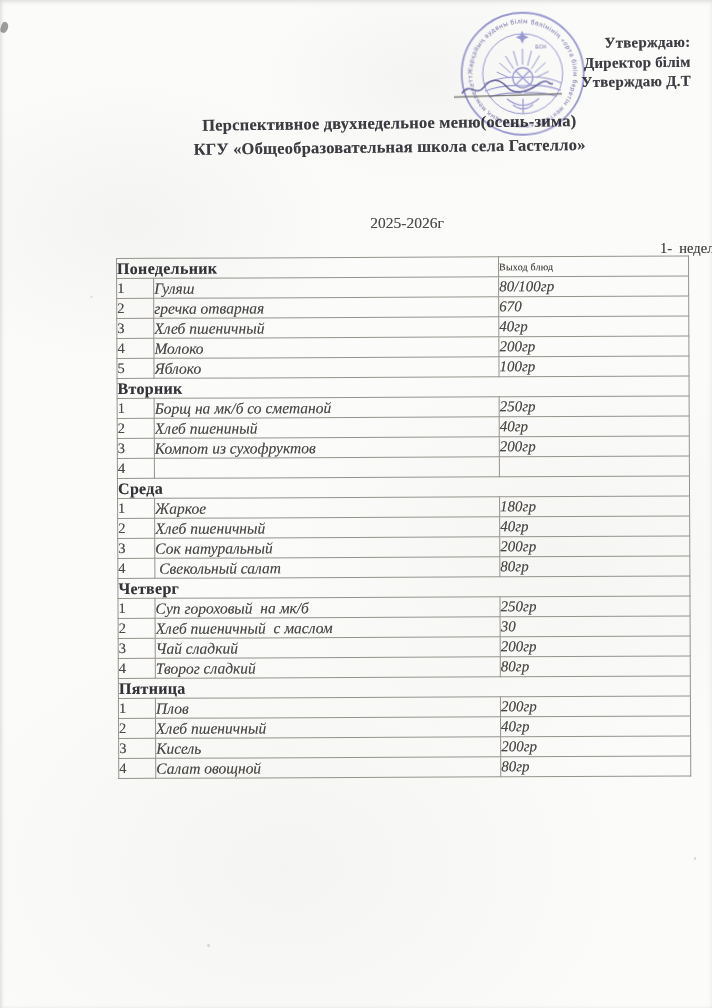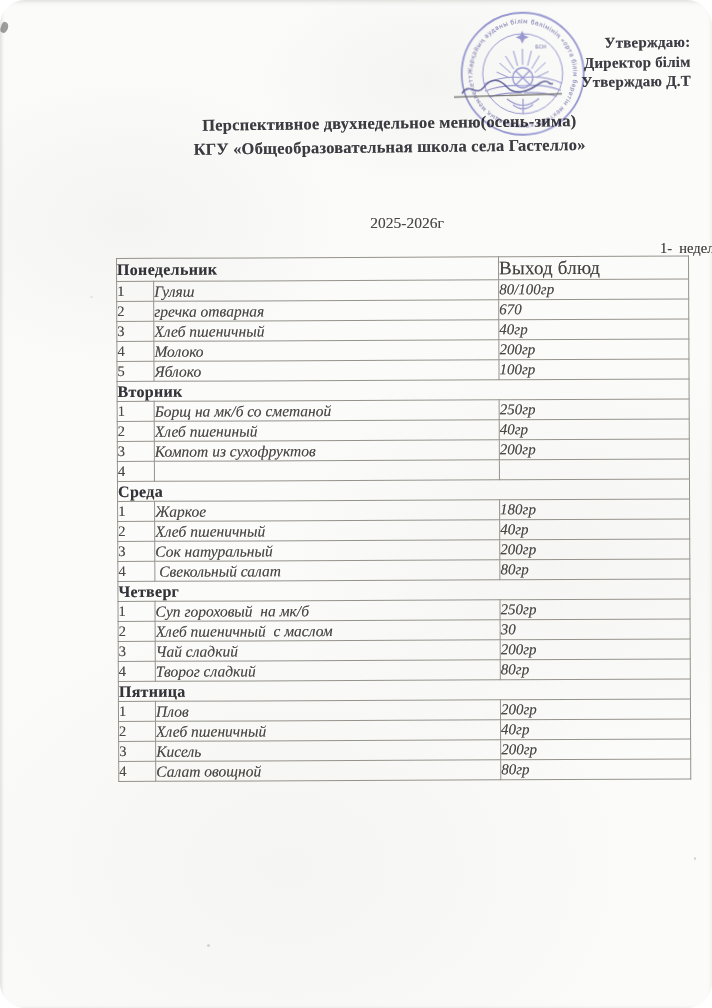--- a/index.html
+++ b/index.html
@@ -8,21 +8,20 @@
     position:relative;width:712px;height:1008px;overflow:hidden;
     background-color:#fbfbf9;
     background-image:
       radial-gradient(ellipse 320px 220px at 18% 22%, rgba(125,122,115,0.055), transparent 70%),
       radial-gradient(ellipse 420px 300px at 78% 55%, rgba(125,122,115,0.045), transparent 70%),
       radial-gradient(ellipse 520px 380px at 40% 86%, rgba(132,128,118,0.05), transparent 72%),
       radial-gradient(ellipse 260px 160px at 60% 8%, rgba(120,118,112,0.05), transparent 70%);
     font-family:"Liberation Serif","DejaVu Serif",serif;
     color:#454340;
     text-shadow:0 0 0.4px rgba(72,70,66,0.55);
-    border-radius:25px;
   }
   .page::before{content:"";position:absolute;inset:0;pointer-events:none;
     box-shadow:inset 0 2px 4px rgba(150,150,146,0.22), inset 2px 0 3px rgba(150,150,146,0.15);}
 
   .header-zone{position:absolute;left:0;top:0;width:712px;height:215px;transform:rotate(-0.7deg);transform-origin:340px 100px;}
 
   .approval{position:absolute;top:37px;right:21px;text-align:right;
     font-weight:bold;font-size:15px;line-height:19.5px;color:#3d3c45;letter-spacing:0.2px;}
 
   .doc-title{position:absolute;top:112px;left:0;width:712px;text-align:center;
@@ -35,21 +34,21 @@
   .week{position:absolute;top:240px;left:616px;font-size:14.5px;color:#45433f;white-space:pre;margin-left:44px;}
 
   table.menu{position:absolute;left:116px;top:258px;width:572px;
     border-collapse:collapse;table-layout:fixed;
     transform:rotate(-0.25deg);transform-origin:0 0;}
   table.menu td{border:1px solid #96938c;height:19px;padding:0;vertical-align:middle;overflow:hidden;}
   td.num{font-size:14.5px;padding-left:7px;color:#4b4946;}
   td.dish{font-style:italic;font-size:15.5px;padding-left:8px;color:#4a4845;white-space:pre;}
   td.out{font-style:italic;font-size:15px;padding-left:8px;color:#4a4845;vertical-align:bottom;padding-bottom:1px;white-space:pre;}
   td.day{font-weight:bold;font-size:16px;padding-left:31px;color:#34333a;letter-spacing:0.3px;}
-  td.outhead{font-size:19px;padding-left:8px;color:#45433f;letter-spacing:0.2px;}
+  td.outhead{font-size:10px;padding-left:8px;color:#45433f;letter-spacing:0.2px;}
 
   .speck{position:absolute;background:rgba(92,92,88,0.45);border-radius:50%;}
   #speck-a{left:1px;top:22px;width:7px;height:11px;border-radius:40% 60% 55% 45%;background:rgba(80,80,78,0.55);transform:rotate(18deg);}
   #speck-b{left:207px;top:944px;width:3px;height:3px;opacity:.5;}
   #speck-c{left:694px;top:857px;width:2px;height:3px;opacity:.55;}
   #speck-d{left:90px;top:296px;width:3px;height:2px;opacity:.3;}
 </style>
 </head>
 <body>
 

